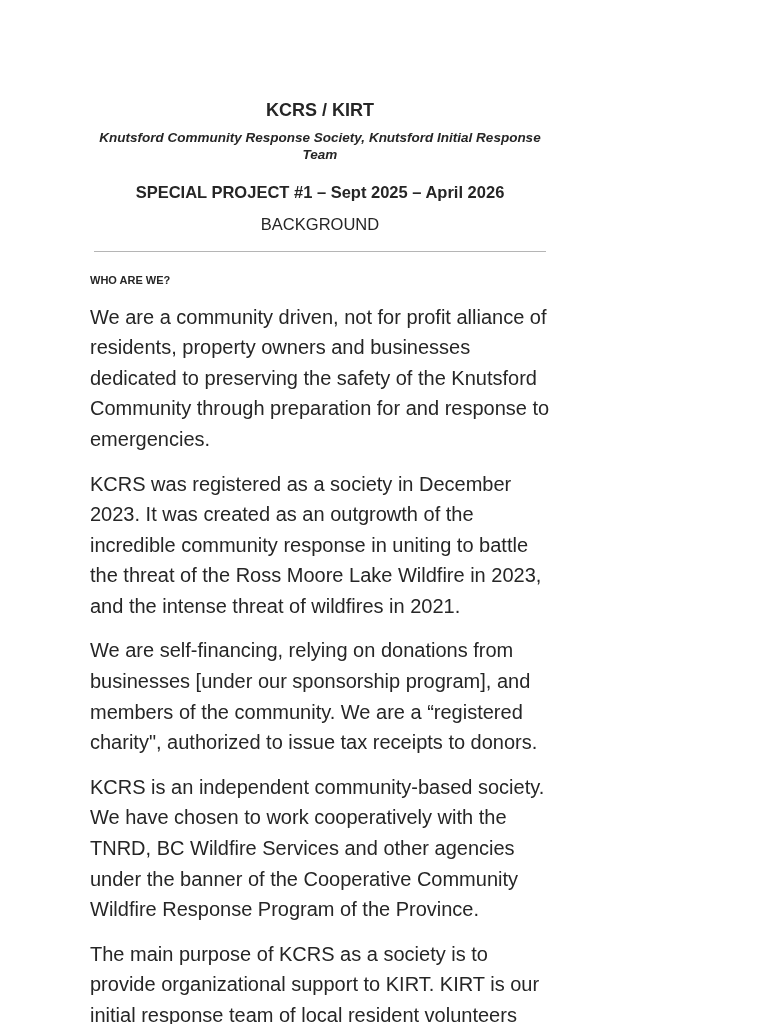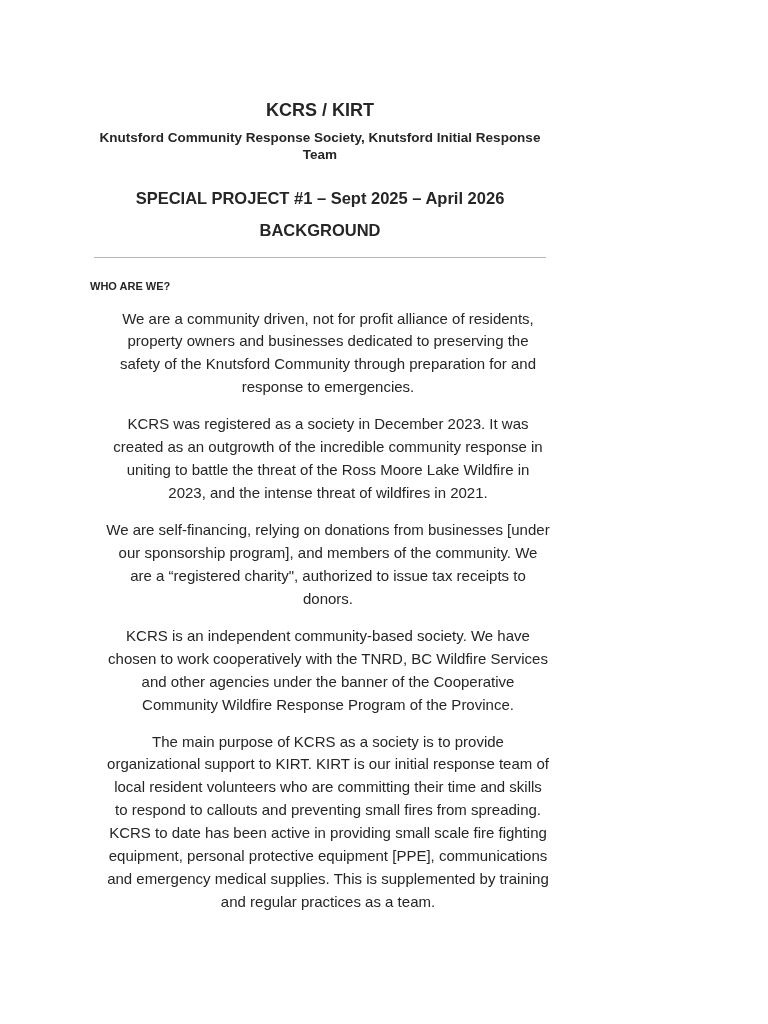--- a/index.html
+++ b/index.html
@@ -27,56 +27,56 @@
     font-weight: bold;
     line-height: 1.2;
     margin: 0;
   }
   .doc-subtitle {
     text-align: center;
     font-size: 13.5px;
     font-weight: bold;
     line-height: 1.3;
     margin: 7px 0 0 0;
+    font-style: italic;
   }
   .project-block {
-    margin-top: 23px;
+    margin-top: 17px;
   }
   .project-line {
     text-align: center;
     font-size: 16.5px;
     font-weight: bold;
     line-height: 1.38;
     margin: 0;
   }
   .section-heading {
     text-align: center;
     font-size: 16.5px;
-    font-weight: bold;
+    font-weight: normal;
     line-height: 1.2;
     margin: 12px 0 0 0;
   }
   .rule {
     border: none;
     border-top: 1px solid #b5b5b5;
     height: 0;
     width: 452px;
     margin: 16px auto 0 auto;
   }
   .subhead {
     font-size: 11px;
     font-weight: bold;
     line-height: 1.3;
     margin: 21px 0 0 0;
   }
   .paragraphs .para {
-    font-size: 15px;
+    font-size: 20px;
     line-height: 1.53;
-    margin: 14px 0 0 16px;
-    text-align: center;
+    margin: 14px 0 0 0;
   }
 </style>
 </head>
 <body>
 
 <div class="page">
 
   <h1 class="doc-title">KCRS / KIRT</h1>
 
   <div class="doc-subtitle">Knutsford Community Response Society, Knutsford Initial Response Team</div>

